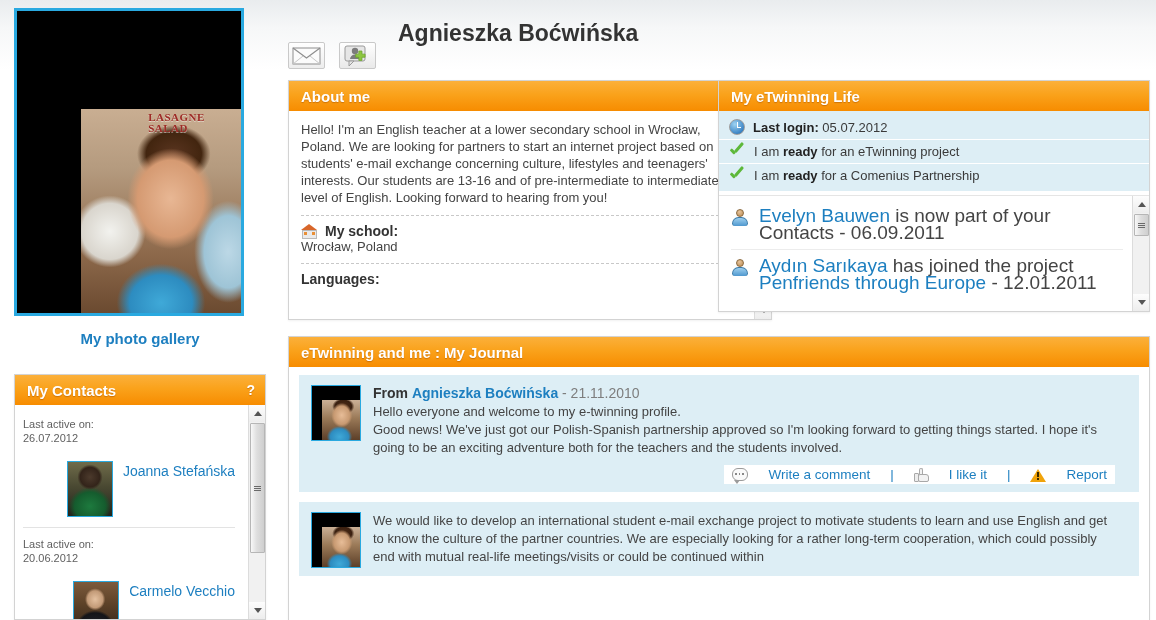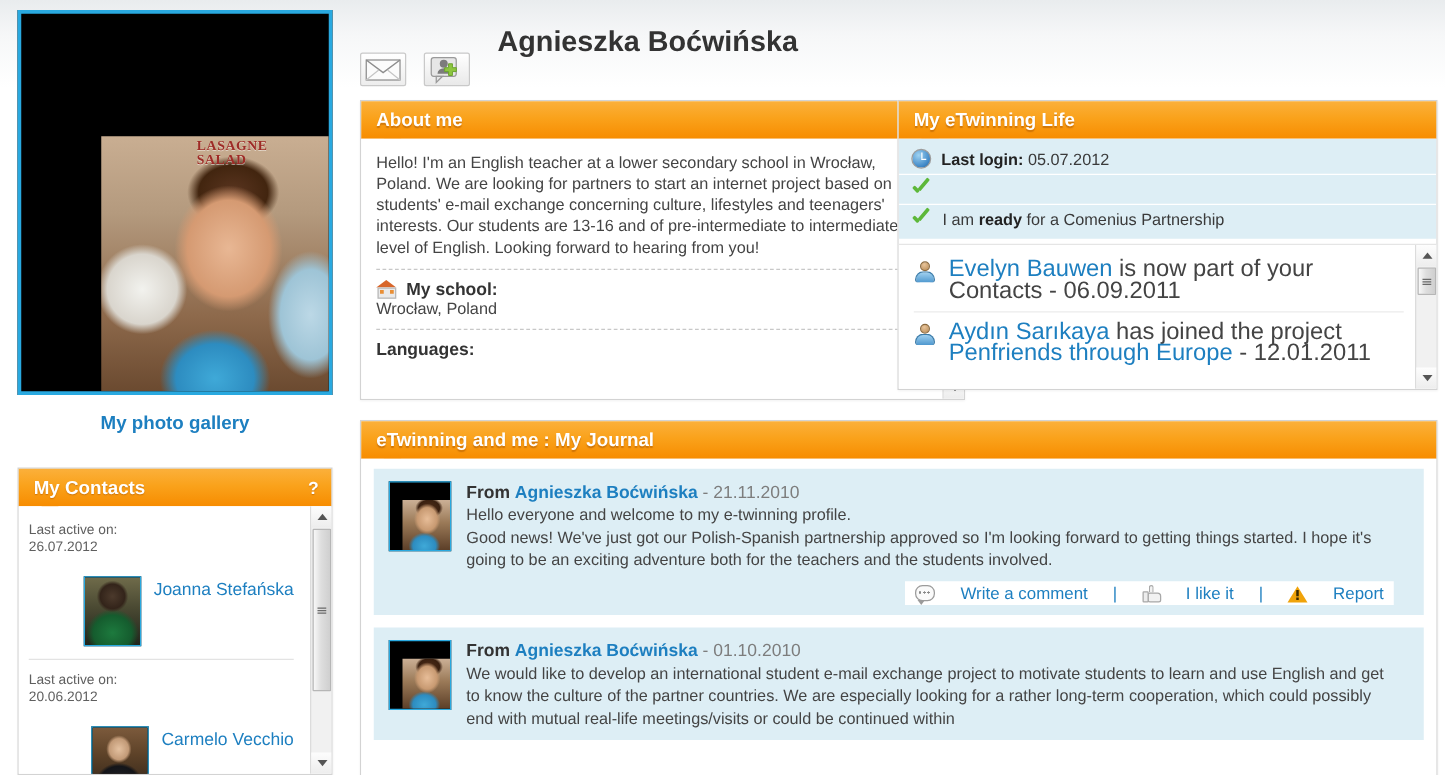--- a/index.html
+++ b/index.html
@@ -21,21 +21,21 @@
     position: absolute; top: 0; left: 0; width: 1156px; height: 70px;
     background: linear-gradient(to bottom, #e9ecee 0%, #f6f7f8 40%, #ffffff 100%);
     pointer-events: none;
   }
   .layout { position: absolute; top: 0; left: 0; width: 1156px; height: 620px; }
 
   
   .left-col { position: absolute; left: 14px; top: 8px; width: 252px; }
 
   .profile-photo-frame {
-    width: 252px; height: 308px;
+    width: 230px; height: 308px;
     border: 3px solid #29a9e0;
     background: #000000;
     position: relative;
     overflow: hidden;
   }
   .photo-inner {
     position: absolute; left: 64px; top: 98px; right: 0; bottom: 0;
     background:
       radial-gradient(ellipse 60px 70px at 56% 44%, #e8b794 0%, #d59a72 55%, rgba(213,154,114,0) 72%),
       radial-gradient(ellipse 46px 36px at 58% 22%, #5a3520 0%, #42250f 60%, rgba(66,37,15,0) 80%),
@@ -453,20 +453,21 @@
       <span class="title">My eTwinning Life</span>
     </div>
     <div class="life-body">
       <div class="life-status">
         <div class="status-row">
           <span class="clock-icon"></span>
           <span><b>Last login:</b><span> 05.07.2012</span></span>
         </div>
         <div class="status-row">
           <span class="check-icon"></span>
+          <span><span>I am </span><b>ready</b><span> for an eTwinning project</span></span>
         </div>
         <div class="status-row">
           <span class="check-icon"></span>
           <span><span>I am </span><b>ready</b><span> for a Comenius Partnership</span></span>
         </div>
       </div>
 
       <div class="life-feed">
         <div class="feed-list">
           <div class="feed-item">
@@ -543,25 +544,20 @@
             <a>Report</a>
           </div>
         </div>
       </div>
 
       <div class="journal-entry clearfix">
         <div class="entry-avatar">
             <div class="av-inner"></div>
           </div>
         <div class="entry-main">
-          <div class="entry-head">
-            <span class="from">From</span>
-            <a class="author">Agnieszka Boćwińska</a>
-            <span class="date">- 01.10.2010</span>
-          </div>
           <div class="entry-text">We would like to develop an international student e-mail exchange project to motivate students to learn and use English and get to know the culture of the partner countries. We are especially looking for a rather long-term cooperation, which could possibly end with mutual real-life meetings/visits or could be continued within</div>
         </div>
       </div>
 
     </div>
   </div>
 
 </div>
 
 </body></html>

